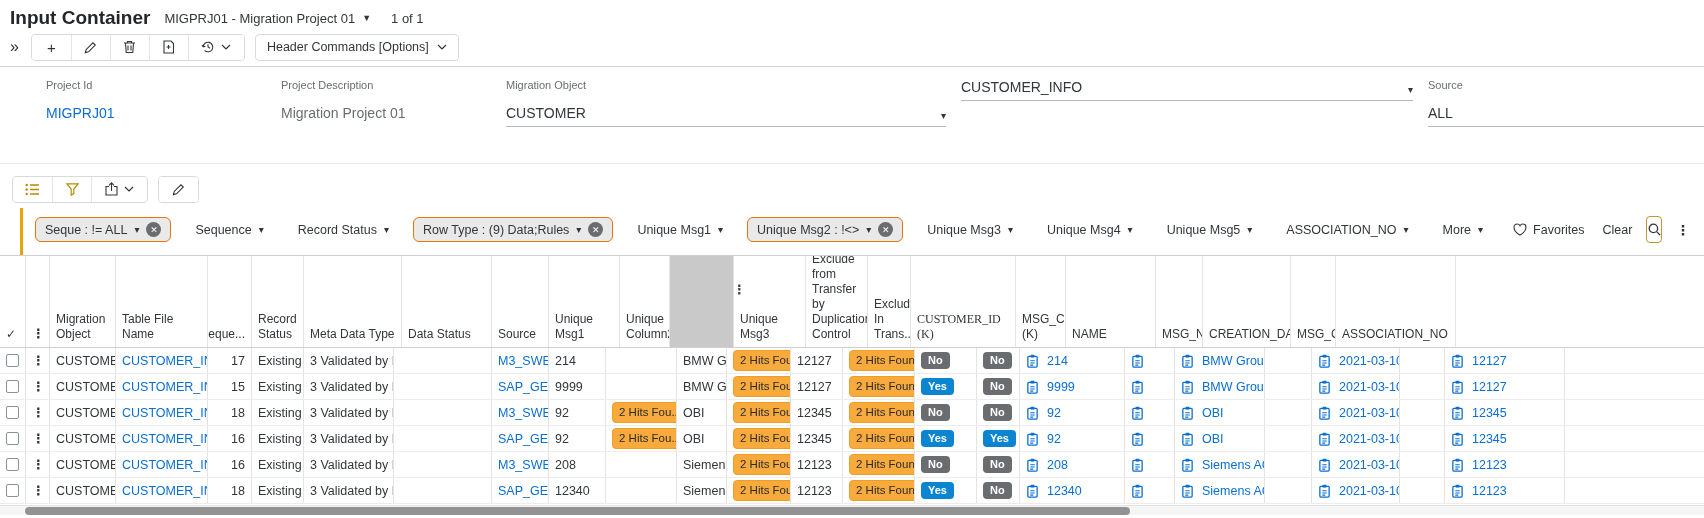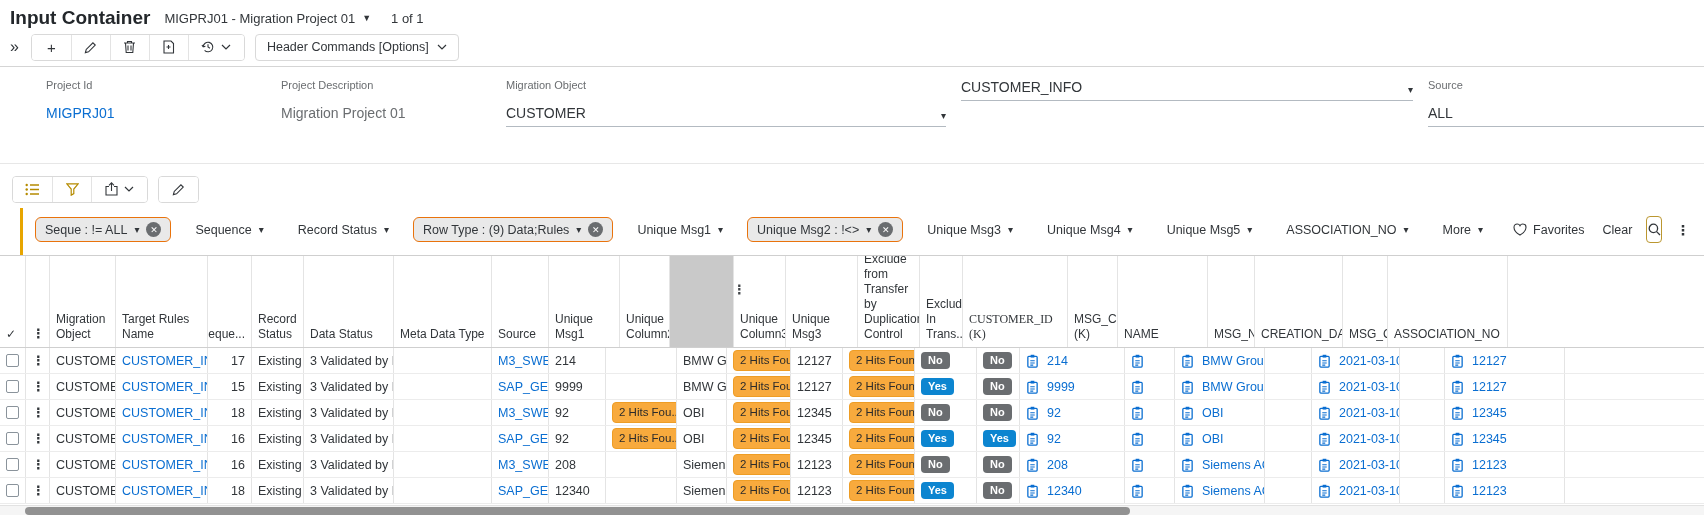--- a/index.html
+++ b/index.html
@@ -272,49 +272,46 @@
         <div class="cell" style="width: 26px;">
           <span class="sel-check">✓</span>
         </div>
         <div class="cell" style="width: 24px;">
           <span class="row-dots">⋮</span>
         </div>
         <div class="cell" style="width: 66px;">
           <span class="hd-txt">Migration Object</span>
         </div>
         <div class="cell" style="width: 92px;">
-          <span class="hd-txt">Target Rules Name</span>
+          <span class="hd-txt">Table File Name</span>
         </div>
         <div class="cell r" style="width: 44px;">
           <span class="hd-txt">Seque...</span>
         </div>
         <div class="cell" style="width: 52px;">
           <span class="hd-txt">Record Status</span>
         </div>
+        <div class="cell" style="width: 98px;">
+          <span class="hd-txt">Meta Data Type</span>
+        </div>
         <div class="cell" style="width: 90px;">
           <span class="hd-txt">Data Status</span>
-        </div>
-        <div class="cell" style="width: 98px;">
-          <span class="hd-txt">Meta Data Type</span>
         </div>
         <div class="cell" style="width: 57px;">
           <span class="hd-txt">Source</span>
         </div>
         <div class="cell" style="width: 71px;">
           <span class="hd-txt">Unique Msg1</span>
         </div>
         <div class="cell" style="width: 50px;">
           <span class="hd-txt">Unique Column2</span>
         </div>
         <div class="cell selected" style="width: 64px;">
           <span class="hd-txt"></span>
           <span class="col-menu-dots">⋮</span>
-        </div>
-        <div class="cell" style="width: 52px;">
-          <span class="hd-txt">Unique Column3</span>
         </div>
         <div class="cell" style="width: 72px;">
           <span class="hd-txt">Unique Msg3</span>
         </div>
         <div class="cell" style="width: 62px;">
           <span class="hd-txt">Suggested Exclude from Transfer by Duplication Control</span>
         </div>
         <div class="cell" style="width: 43px;">
           <span class="hd-txt">Exclude In Trans...</span>
         </div>

